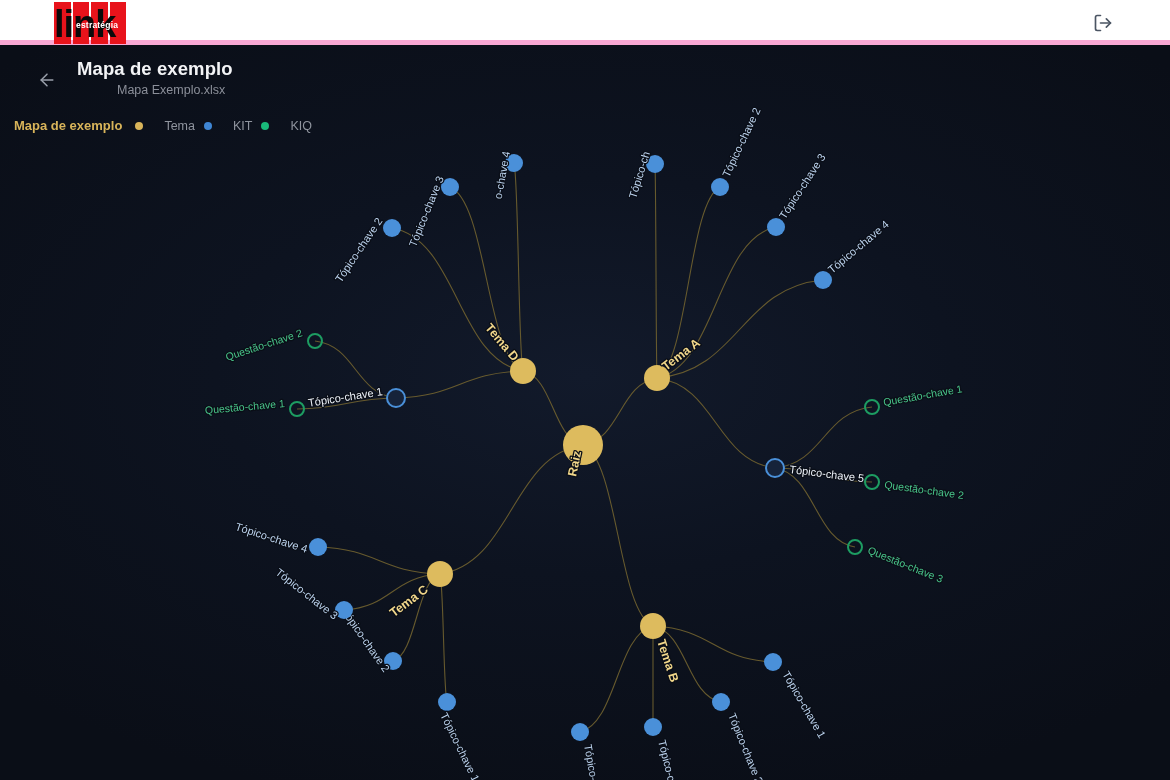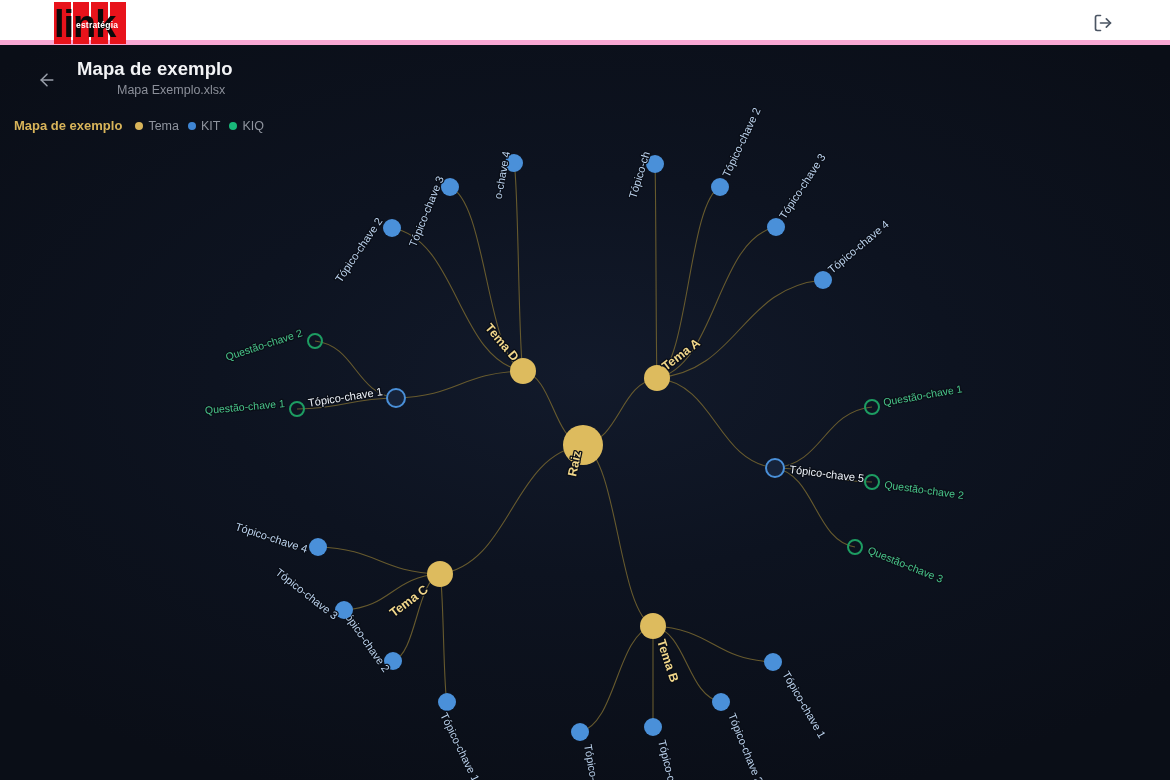--- a/index.html
+++ b/index.html
@@ -69,21 +69,21 @@
 
   .legend {
     position: absolute; left: 14px; top: 73px;
     display: flex; align-items: center; gap: 9px;
     z-index: 5;
   }
   .legend-title {
     font-size: 13px; font-weight: 700; color: #d9b köy;
     color: #d8b45a; margin-right: 4px;
   }
-  .legend-item { display: flex; align-items: center; gap: 5px; }
+  .legend-item { display: flex; align-items: center; gap: 21px; }
   .legend-dot { width: 8px; height: 8px; border-radius: 50%; display: block; }
   .legend-label { font-size: 12.5px; color: #8f949e; }
 
   .footer-hint {
     position: absolute; left: 0; right: 0; bottom: 8px;
     text-align: center;
     font-size: 12.5px; letter-spacing: 1.25px;
     color: #464d5c;
     z-index: 4; pointer-events: none;
   }

